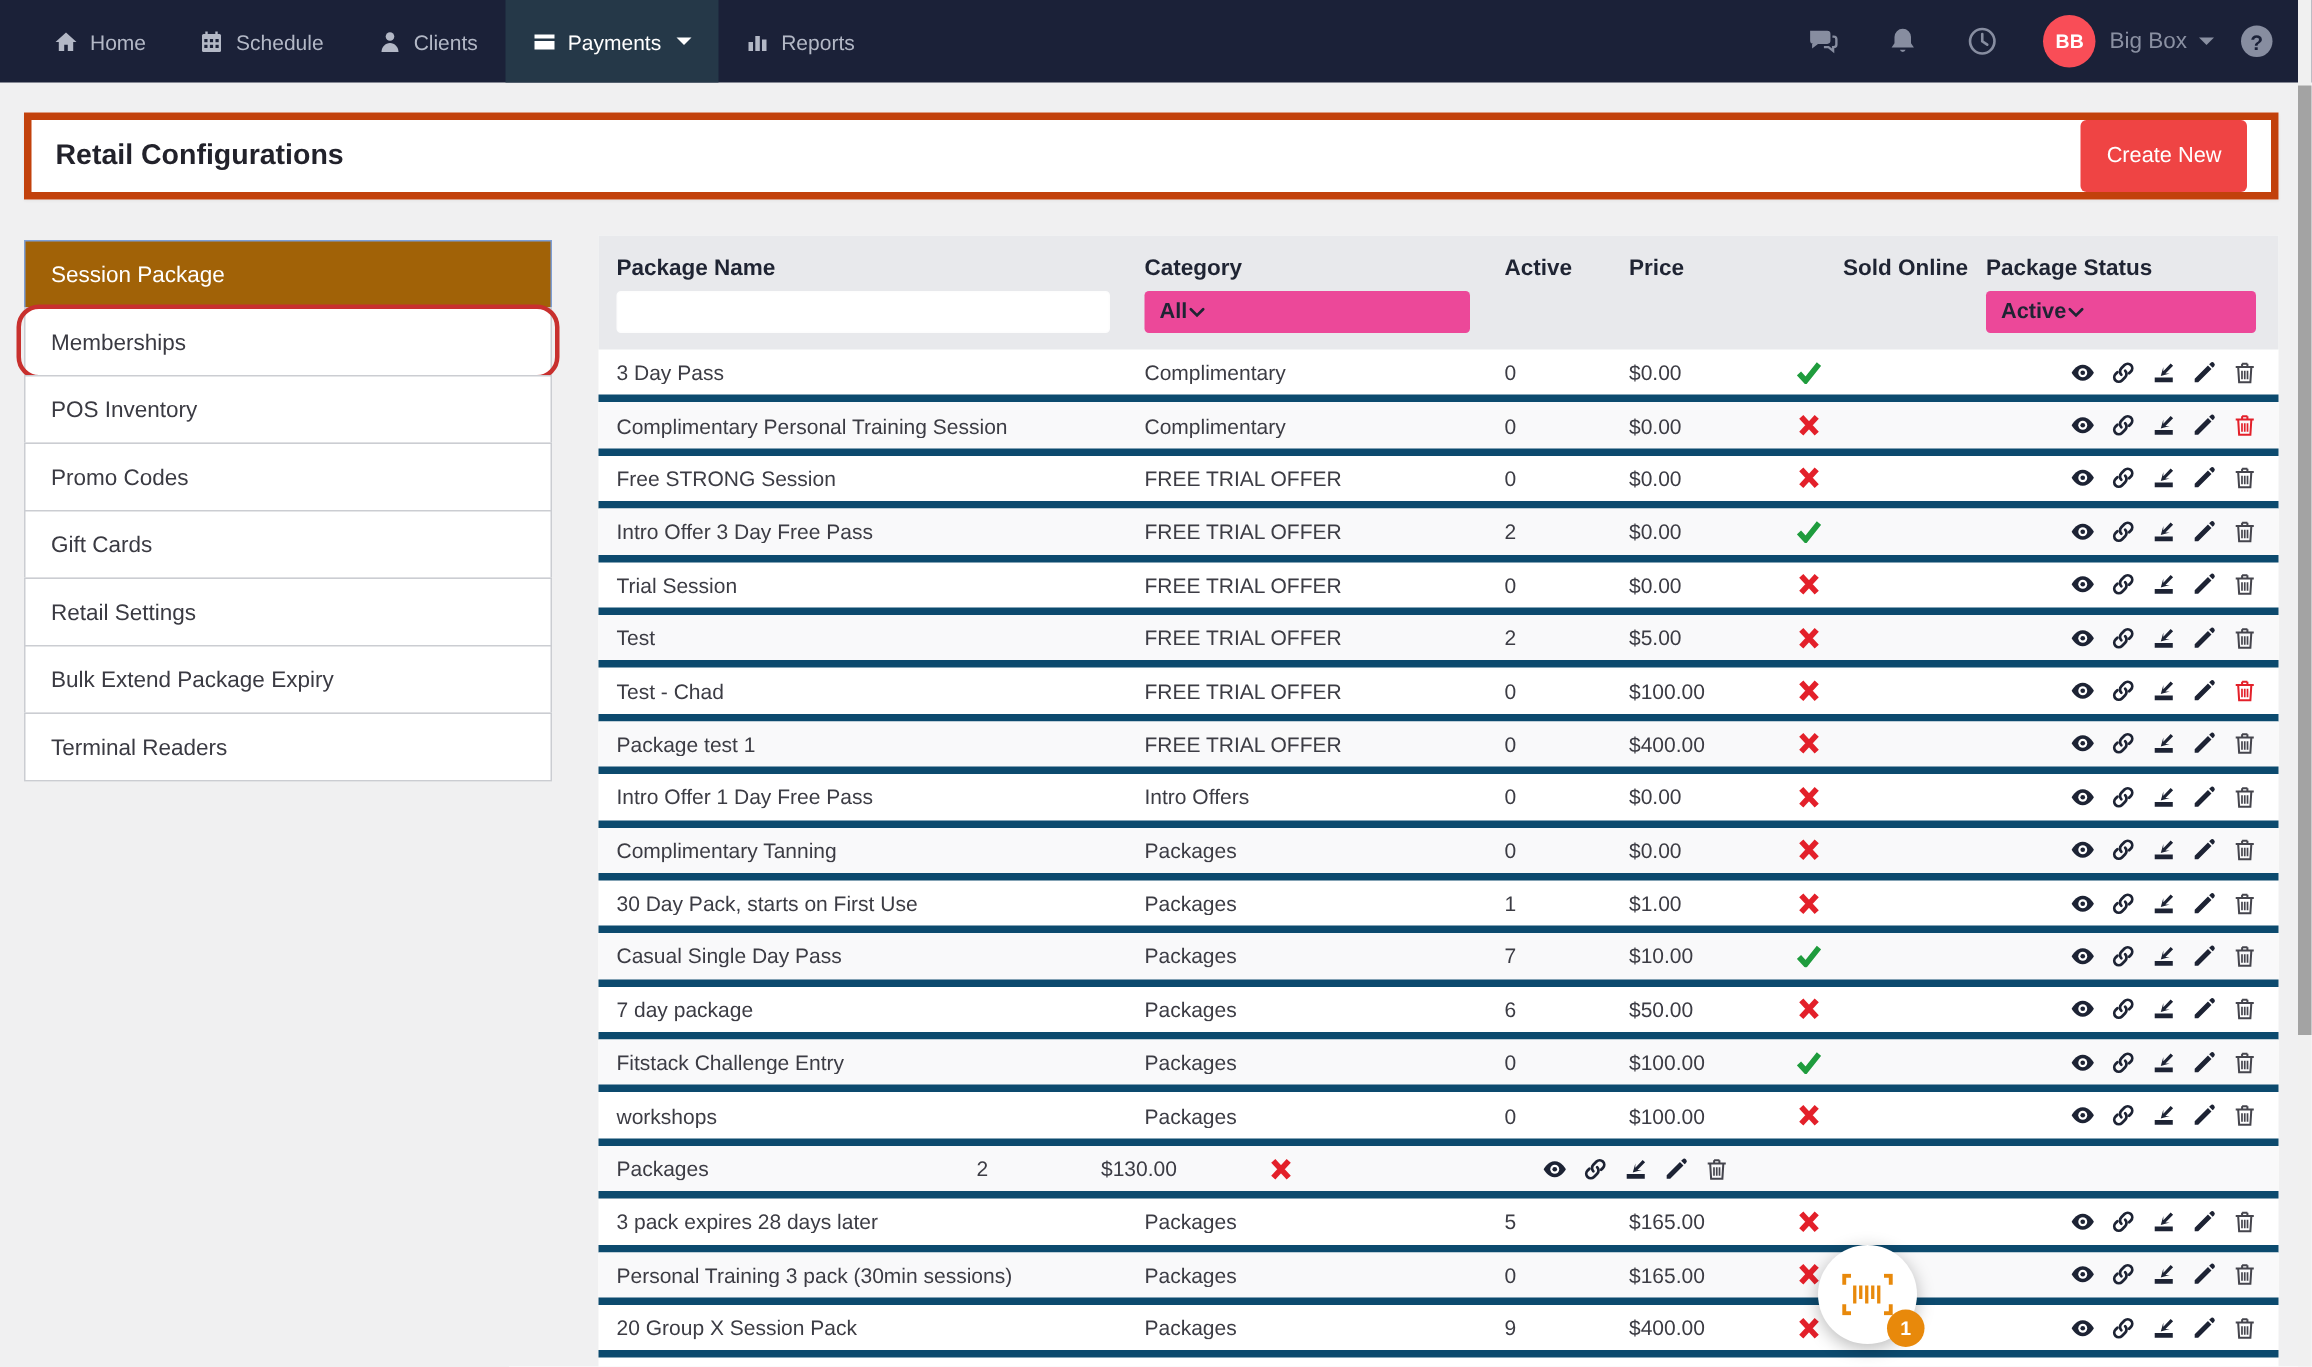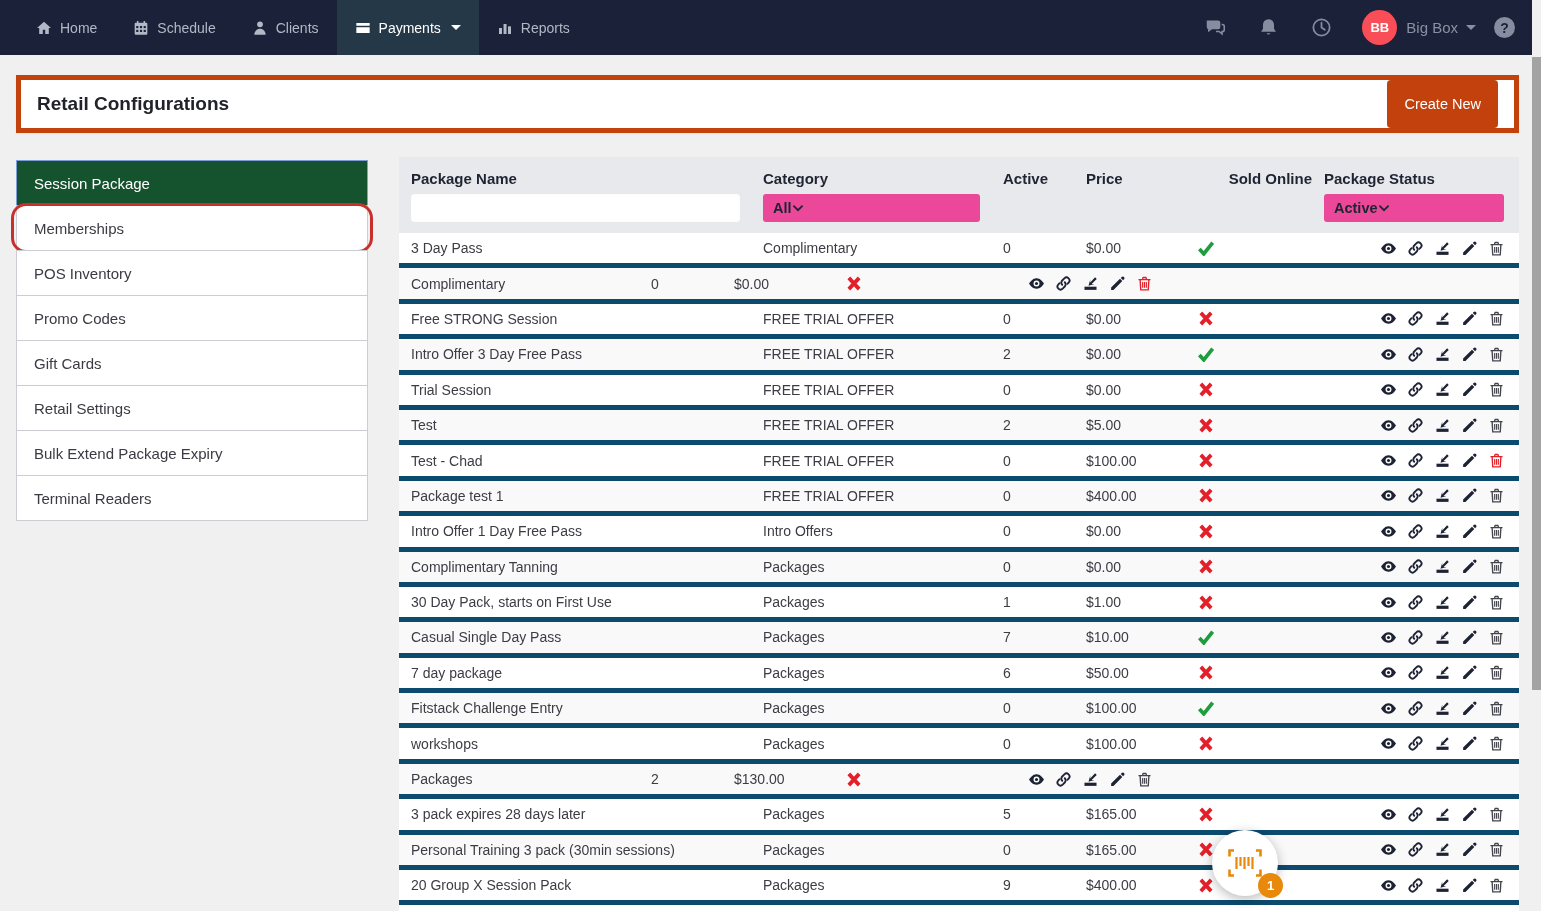--- a/index.html
+++ b/index.html
@@ -45,33 +45,33 @@
   }
 
   
   .header-card {
     position:absolute; left:16px; top:75px; width:1503px; height:58px;
     background:#fff; border:5px solid #c2410c; box-shadow:0 1px 2px rgba(0,0,0,.05);
     display:flex; align-items:center; justify-content:space-between; padding:0 16px;
   }
   .page-title { font-size:19px; font-weight:bold; color:#22222b; }
   .create-btn {
-    background:#c2410c; color:#fff; border:none; border-radius:4px;
+    background:#ef4444; color:#fff; border:none; border-radius:4px;
     font-size:14.5px; font-family:inherit; padding:16px 17px; cursor:pointer;
   }
 
   
   .sidebar { position:absolute; left:16px; top:160px; width:352px; }
   .side-item {
     position:relative; height:46px; background:#fff; border:1px solid #cbcdd2;
     margin-top:-1px; display:flex; align-items:center; padding-left:17px;
     font-size:15px; color:#3a3a42; cursor:pointer;
   }
   .side-item:first-child { margin-top:0; }
-  .side-item.active { background:#14532d; border-color:#7d9ed6; color:#fff; }
+  .side-item.active { background:#a16207; border-color:#7d9ed6; color:#fff; }
   .red-ring {
     position:absolute; top:-3px; bottom:-3px; left:-6px; right:-6px;
     border:3.5px solid #c8302e; border-radius:15px; pointer-events:none;
   }
 
   
   .table-card { position:absolute; left:399px; top:157px; width:1120px; height:754px; background:#fff; }
   .thead { display:flex; height:76px; background:#e8e9ec; padding-top:13px; }
   .col { padding-left:12px; }
   .col-label { font-size:15px; font-weight:bold; color:#1f2433; margin-bottom:7px; white-space:nowrap; }
@@ -315,20 +315,21 @@
             <svg viewBox="0 0 24 24" fill="none" stroke="currentColor" stroke-width="1.9">
               <path d="M3.5 6.5h17M9.5 3.5h5M9.5 6.5v-3M14.5 6.5v-3"></path>
               <path d="M5.8 6.5l.9 14.5h10.6l.9-14.5"></path>
               <path d="M9.4 10v8M12 10v8M14.6 10v8" stroke-width="1.6"></path>
             </svg>
           </span>
     </div>
   </div>
 
   <div class="trow">
+    <div class="cell w-name c-name">Complimentary Personal Training Session</div>
     <div class="cell w-cat c-category">Complimentary</div>
     <div class="cell w-active c-active">0</div>
     <div class="cell w-price c-price">$0.00</div>
     <div class="cell w-sold c-sold">
       
       <span class="mark-no" style=""><svg viewBox="0 0 16 16" fill="none">
               <path d="M2.5 2l11 12M13.5 2l-11 12" stroke="#e3202a" stroke-width="4"></path>
             </svg></span>
     </div>
     <div class="cell w-last c-actions">

